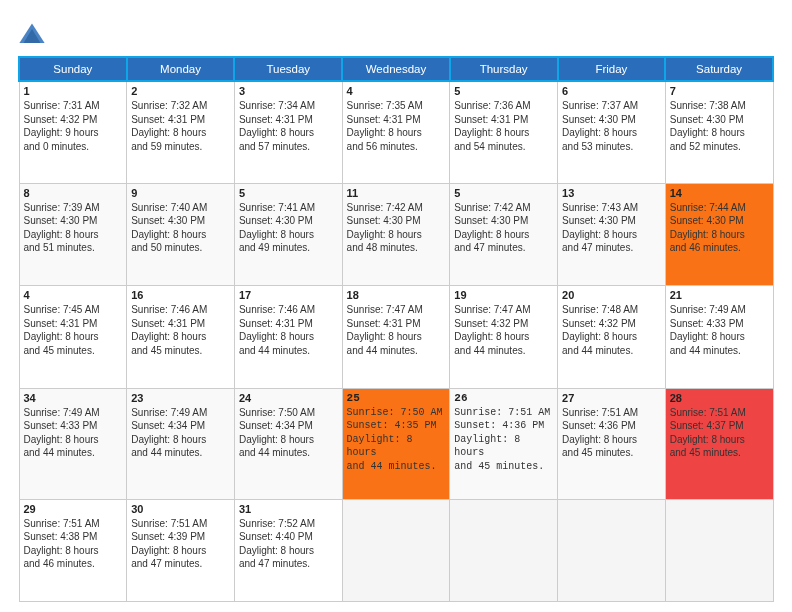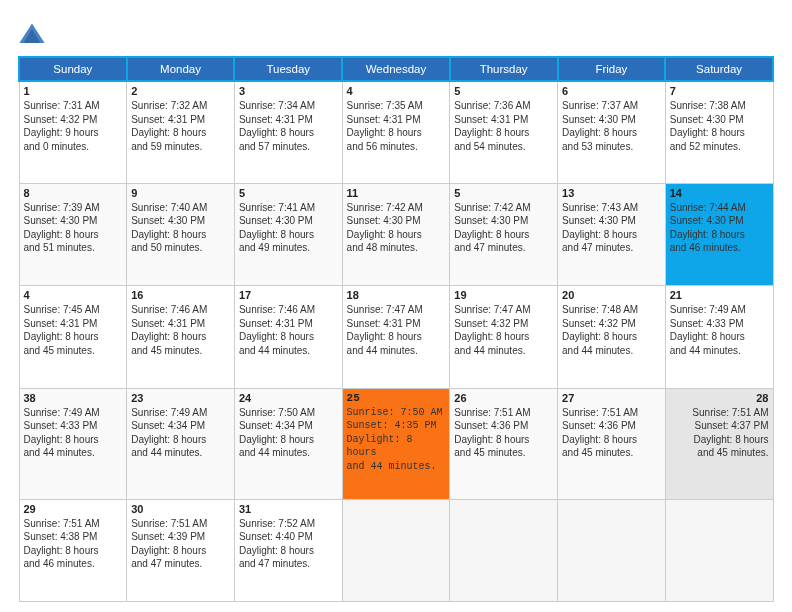--- a/index.html
+++ b/index.html
@@ -180,21 +180,21 @@
             <div class="cell-text">Sunrise: 7:42 AM<br>Sunset: 4:30 PM<br>Daylight: 8 hours<br>and 48 minutes.</div>
           </td>
           <td style="background: rgb(249, 249, 249);">
             <span class="day-num">5</span>
             <div class="cell-text">Sunrise: 7:42 AM<br>Sunset: 4:30 PM<br>Daylight: 8 hours<br>and 47 minutes.</div>
           </td>
           <td style="background: rgb(249, 249, 249); margin-left: 40px;">
             <span class="day-num">13</span>
             <div class="cell-text">Sunrise: 7:43 AM<br>Sunset: 4:30 PM<br>Daylight: 8 hours<br>and 47 minutes.</div>
           </td>
-          <td style="background: #0ea5e9;">
+          <td style="background: #f97316;">
             <span class="day-num">14</span>
             <div class="cell-text">Sunrise: 7:44 AM<br>Sunset: 4:30 PM<br>Daylight: 8 hours<br>and 46 minutes.</div>
           </td>
         </tr>
         <tr>
           <td>
             <span class="day-num">4</span>
             <div class="cell-text">Sunrise: 7:45 AM<br>Sunset: 4:31 PM<br>Daylight: 8 hours<br>and 45 minutes.</div>
           </td>
           <td>
@@ -217,44 +217,44 @@
             <span class="day-num">20</span>
             <div class="cell-text">Sunrise: 7:48 AM<br>Sunset: 4:32 PM<br>Daylight: 8 hours<br>and 44 minutes.</div>
           </td>
           <td>
             <span class="day-num">21</span>
             <div class="cell-text">Sunrise: 7:49 AM<br>Sunset: 4:33 PM<br>Daylight: 8 hours<br>and 44 minutes.</div>
           </td>
         </tr>
         <tr>
           <td style="background: rgb(249, 249, 249);">
-            <span class="day-num">38</span>
+            <span class="day-num">34</span>
             <div class="cell-text">Sunrise: 7:49 AM<br>Sunset: 4:33 PM<br>Daylight: 8 hours<br>and 44 minutes.</div>
           </td>
           <td style="background: rgb(249, 249, 249);">
             <span class="day-num">23</span>
             <div class="cell-text">Sunrise: 7:49 AM<br>Sunset: 4:34 PM<br>Daylight: 8 hours<br>and 44 minutes.</div>
           </td>
           <td style="background: rgb(249, 249, 249); margin-left: 16px;">
             <span class="day-num">24</span>
             <div class="cell-text">Sunrise: 7:50 AM<br>Sunset: 4:34 PM<br>Daylight: 8 hours<br>and 44 minutes.</div>
           </td>
           <td style="background: #f97316; font-family: Liberation Mono, monospace;">
             <span class="day-num">25</span>
             <div class="cell-text">Sunrise: 7:50 AM<br>Sunset: 4:35 PM<br>Daylight: 8 hours<br>and 44 minutes.</div>
           </td>
-          <td style="background: rgb(249, 249, 249);">
+          <td style="background: rgb(249, 249, 249); font-family: Liberation Mono, monospace;">
             <span class="day-num">26</span>
             <div class="cell-text">Sunrise: 7:51 AM<br>Sunset: 4:36 PM<br>Daylight: 8 hours<br>and 45 minutes.</div>
           </td>
           <td style="background: rgb(249, 249, 249);">
             <span class="day-num">27</span>
             <div class="cell-text">Sunrise: 7:51 AM<br>Sunset: 4:36 PM<br>Daylight: 8 hours<br>and 45 minutes.</div>
           </td>
-          <td style="background: #e5e5e5; text-align: right;">
+          <td style="background: #ef4444;">
             <span class="day-num">28</span>
             <div class="cell-text">Sunrise: 7:51 AM<br>Sunset: 4:37 PM<br>Daylight: 8 hours<br>and 45 minutes.</div>
           </td>
         </tr>
         <tr>
           <td>
             <span class="day-num">29</span>
             <div class="cell-text">Sunrise: 7:51 AM<br>Sunset: 4:38 PM<br>Daylight: 8 hours<br>and 46 minutes.</div>
           </td>
           <td>

